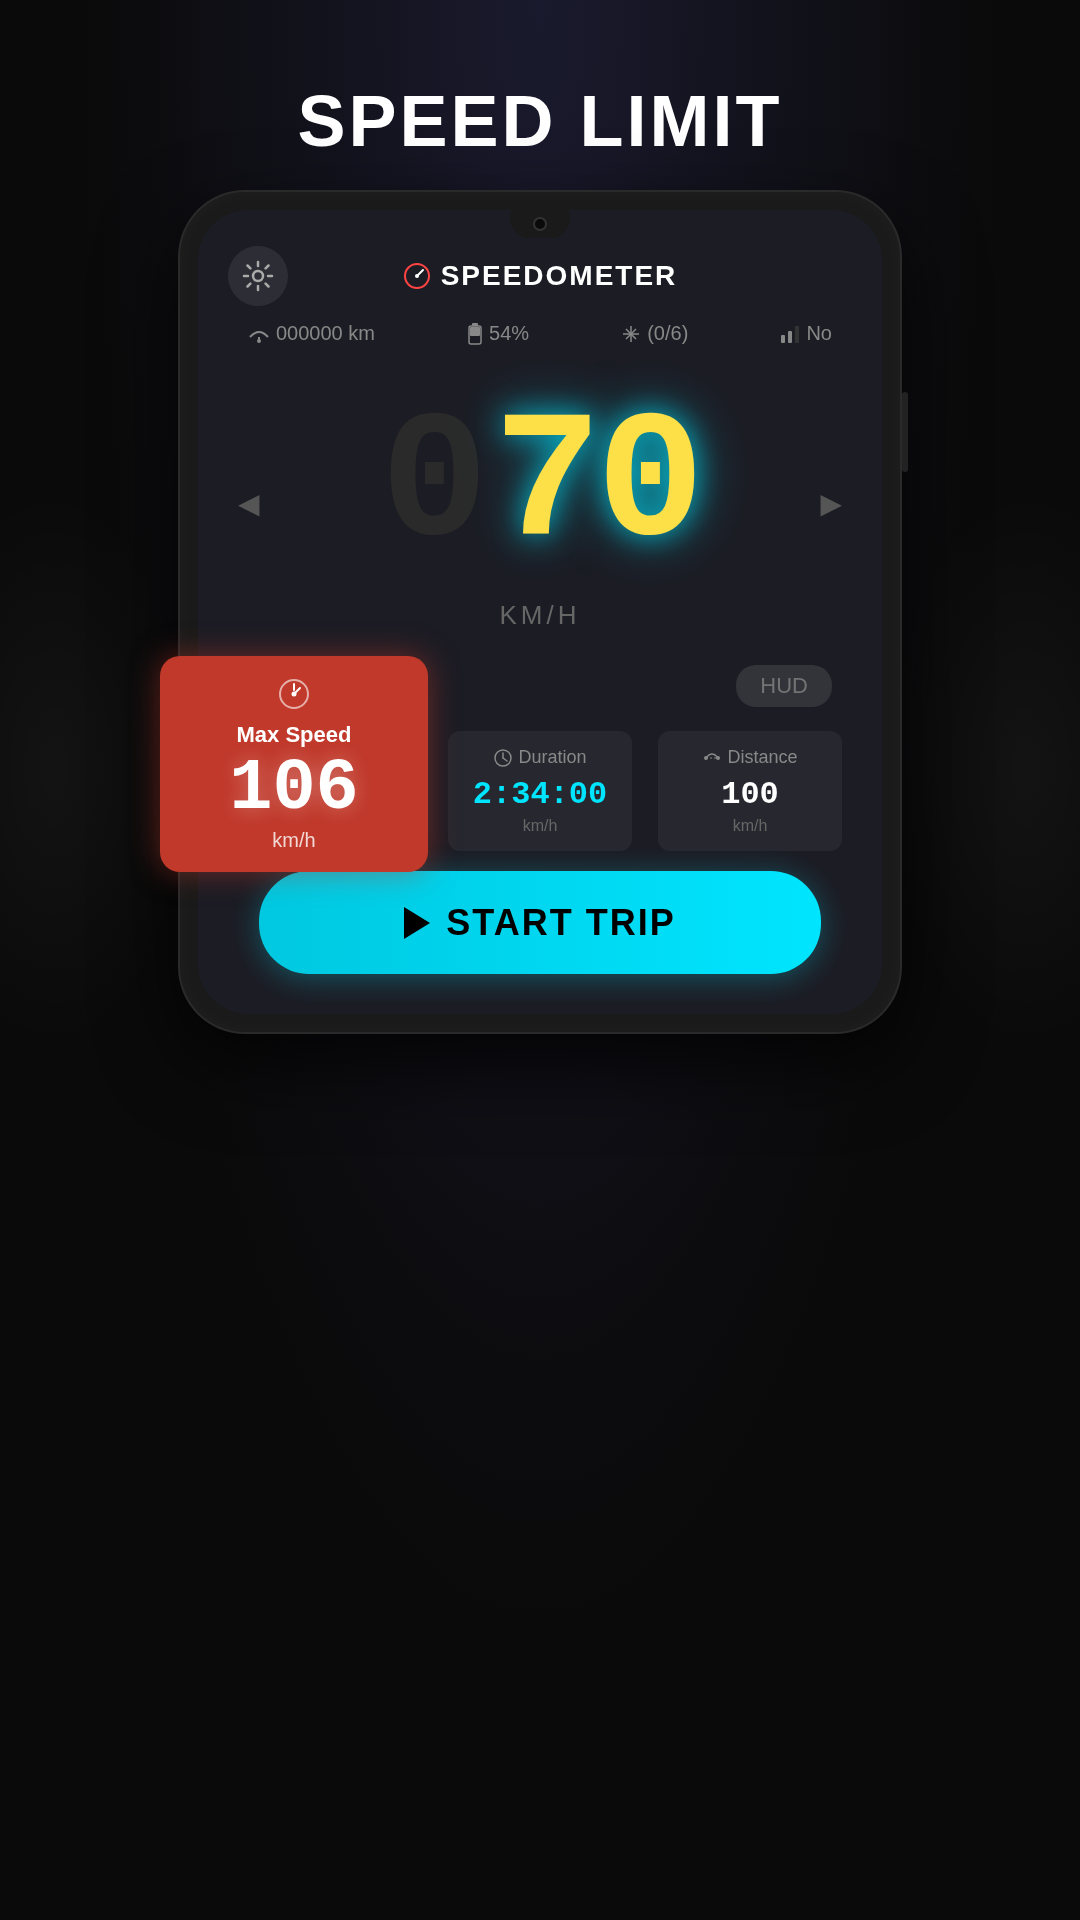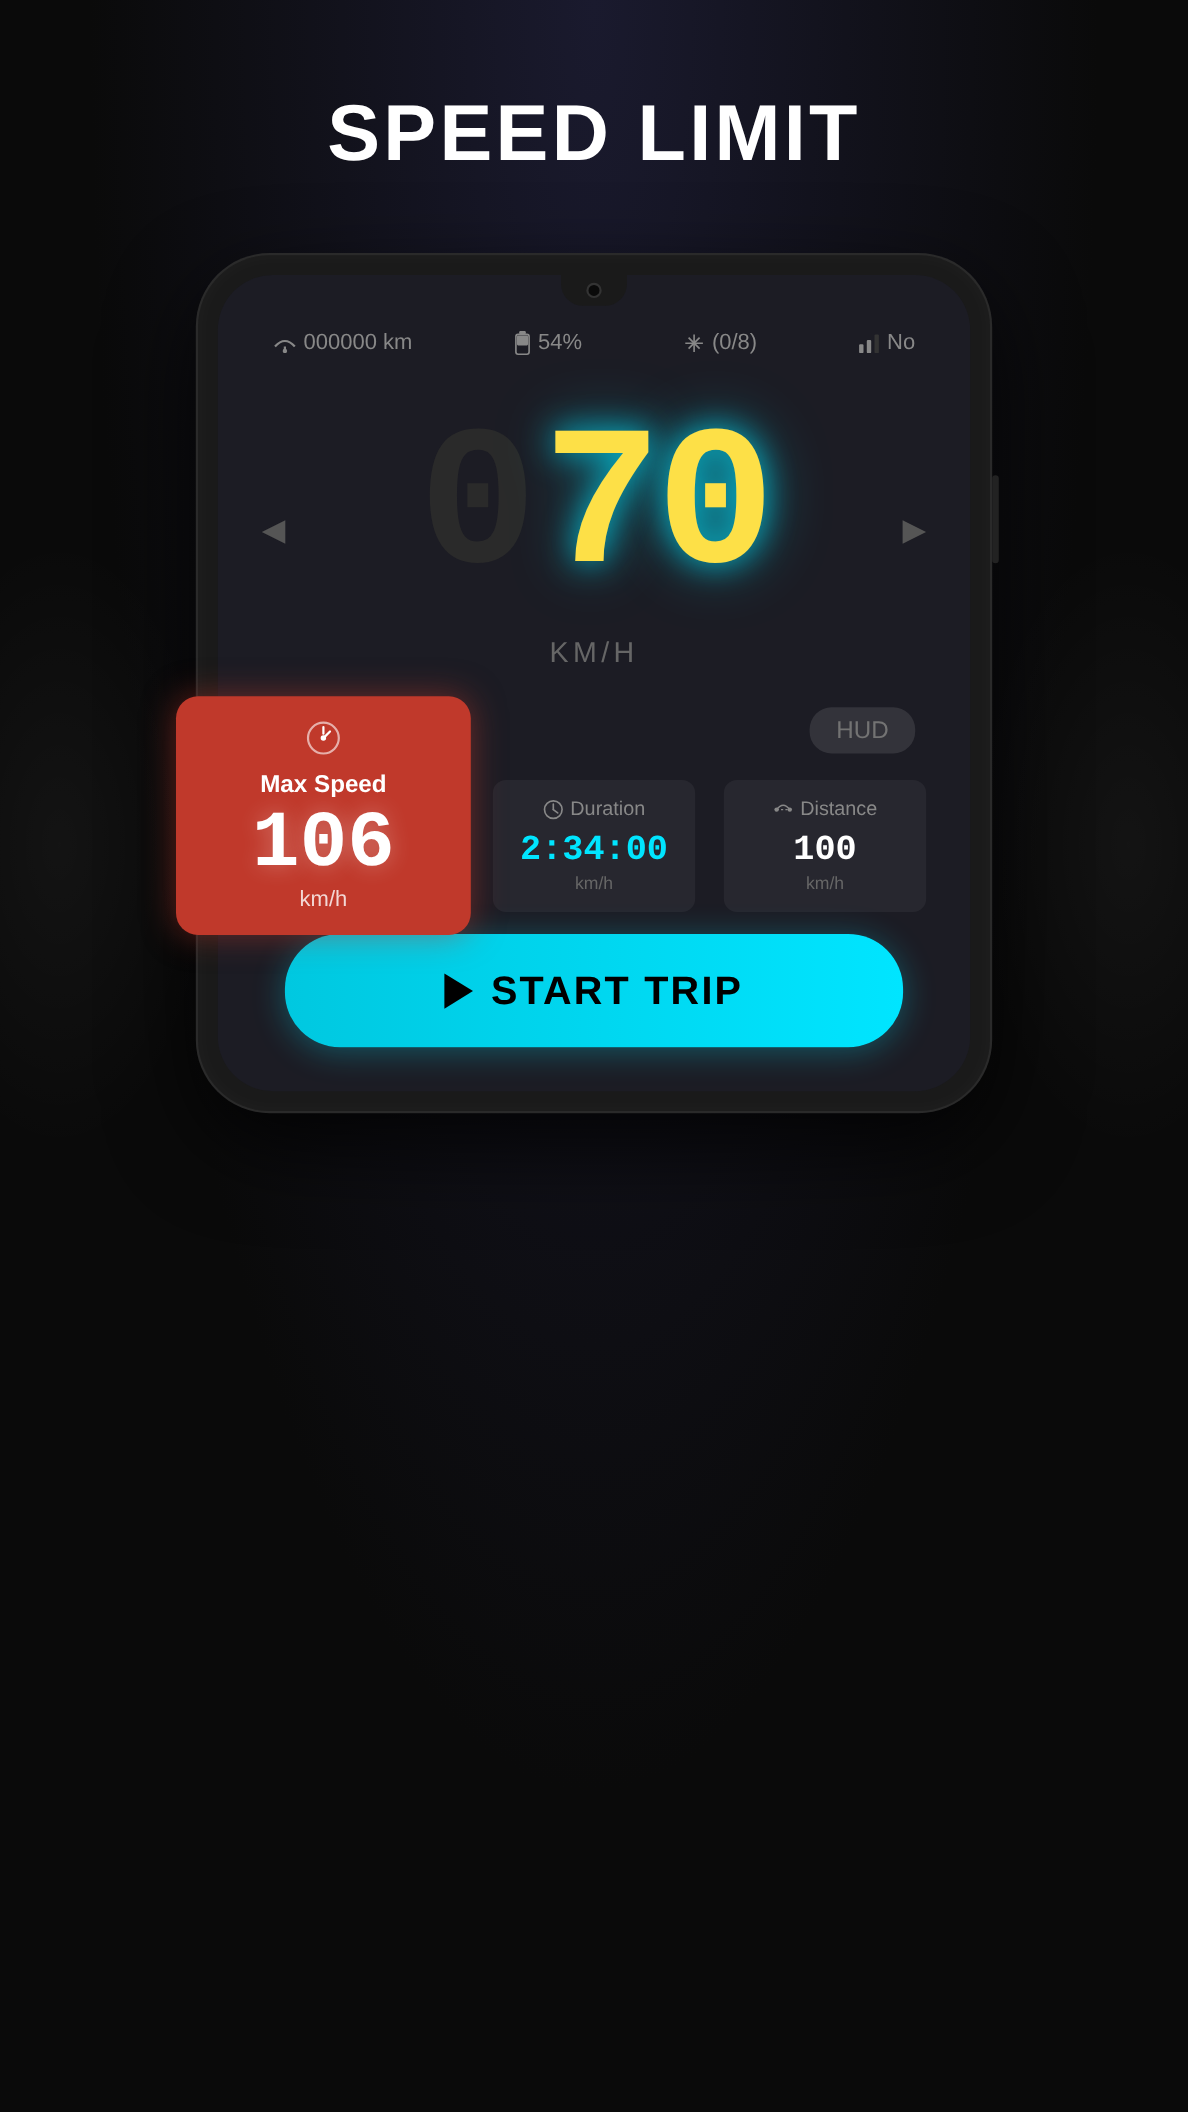--- a/index.html
+++ b/index.html
@@ -40,21 +40,20 @@
       flex-direction: column;
       align-items: center;
       width: 100%;
       height: 100%;
     }
 
     
     .header-section {
       text-align: center;
       margin-top: 80px;
-      margin-bottom: 40px;
     }
 
     .title {
       font-size: 72px;
       font-weight: 900;
       color: #ffffff;
       letter-spacing: 3px;
       text-transform: uppercase;
     }
 
@@ -418,20 +417,36 @@
 
     <div class="phone-outer">
       <div class="phone-screen">
 
         <div class="notch">
           <div class="notch-camera"></div>
         </div>
 
         <div class="screen-content">
 
+          <div class="app-header">
+            <div class="settings-btn">
+              <svg class="settings-icon-svg" viewBox="0 0 32 32" fill="none">
+                <circle cx="16" cy="16" r="5" stroke="#aaa" stroke-width="2.5"></circle>
+                <path d="M16 2 L16 6 M16 26 L16 30 M2 16 L6 16 M26 16 L30 16 M5.5 5.5 L8.4 8.4 M23.6 23.6 L26.5 26.5 M26.5 5.5 L23.6 8.4 M8.4 23.6 L5.5 26.5" stroke="#aaa" stroke-width="2.5" stroke-linecap="round"></path>
+              </svg>
+            </div>
+            <div class="app-title">
+              <svg class="speedometer-icon" viewBox="0 0 28 28">
+                <circle cx="14" cy="14" r="12" fill="none" stroke="#ff4444" stroke-width="2"></circle>
+                <path d="M14 14 L20 8" stroke="white" stroke-width="2" stroke-linecap="round"></path>
+                <circle cx="14" cy="14" r="2" fill="white"></circle>
+              </svg>
+              <span class="app-title-text">SPEEDOMETER</span>
+            </div>
+          </div>
 
           <div class="status-bar">
             <div class="status-item">
               <svg width="22" height="18" viewBox="0 0 22 18">
                 <path d="M2 12 Q11 2 20 12" fill="none" stroke="#888" stroke-width="2"></path>
                 <line x1="11" y1="12" x2="11" y2="16" stroke="#888" stroke-width="2"></line>
                 <circle cx="11" cy="16" r="2" fill="#888"></circle>
               </svg>
               <span>000000 km</span>
             </div>
@@ -443,21 +458,21 @@
               </svg>
               <span>54%</span>
             </div>
             <div class="status-item">
               <svg width="20" height="20" viewBox="0 0 20 20">
                 <line x1="2" y1="10" x2="18" y2="10" stroke="#888" stroke-width="1.5"></line>
                 <line x1="10" y1="2" x2="10" y2="18" stroke="#888" stroke-width="1.5"></line>
                 <line x1="5" y1="5" x2="15" y2="15" stroke="#888" stroke-width="1.5"></line>
                 <line x1="15" y1="5" x2="5" y2="15" stroke="#888" stroke-width="1.5"></line>
               </svg>
-              <span>(0/8)</span>
+              <span>(0/6)</span>
             </div>
             <div class="status-item">
               <svg width="20" height="18" viewBox="0 0 20 18">
                 <rect x="1" y="10" width="4" height="8" rx="1" fill="#888"></rect>
                 <rect x="8" y="6" width="4" height="12" rx="1" fill="#888"></rect>
                 <rect x="15" y="1" width="4" height="17" rx="1" fill="#333"></rect>
               </svg>
               <span>No</span>
             </div>
           </div>

